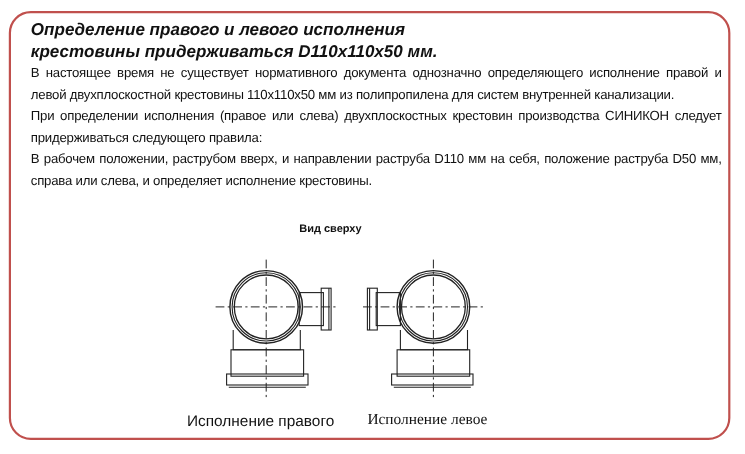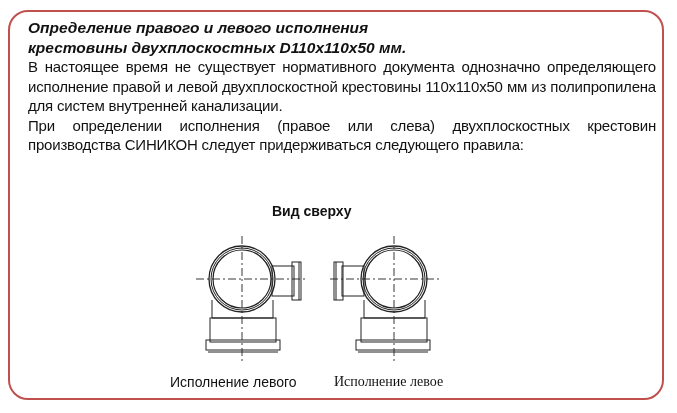--- a/index.html
+++ b/index.html
@@ -2,37 +2,38 @@
 <html><head>
 <meta charset="utf-8">
 <style>
   html, body { margin: 0; padding: 0; background: #ffffff; }
   body { width: 677px; height: 413px; position: relative; overflow: hidden;
          font-family: "Liberation Sans", "DejaVu Sans", sans-serif; color: #111; }
   .frame { position: absolute; left: 8px; top: 10px; width: 656px; height: 390px;
            border: 2px solid #c0504d; border-radius: 20px; box-sizing: border-box; }
   .text-block { position: absolute; left: 28px; top: 18px; width: 628px; }
   .title { font-weight: bold; font-size: 15.5px; line-height: 19.5px; margin: 0; font-style: italic; }
-  .para { font-size: 15px; line-height: 19.6px; margin: 0; text-align: justify; letter-spacing: -0.2px; }
-  .figure-caption { position: absolute; left: 272px; top: 203px; font-weight: bold; font-size: 14px; }
+  .para { font-size: 12px; line-height: 19.6px; margin: 0; text-align: justify; letter-spacing: -0.2px; }
+  .figure-caption { position: absolute; left: 272px; top: 203px; font-weight: bold; font-size: 10px; }
   .label { position: absolute; top: 374px; font-size: 14px; }
   .label-right { left: 170px; }
   .label-left { left: 334px; font-family: Liberation Serif, serif; }
   svg.drawing { position: absolute; left: 0; top: 0; }
 </style>
 </head>
 <body>
 
 <div class="frame"></div>
 
 <div class="text-block">
   <p class="title">Определение правого и левого исполнения</p>
-  <p class="title">крестовины двухплоскостных D110x110x50 мм.</p>
+  <p class="title">крестовины придерживаться D110x110x50 мм.</p>
   <p class="para">В настоящее время не существует нормативного документа однозначно определяющего исполнение правой и левой двухплоскостной крестовины 110x110x50 мм из полипропилена для систем внутренней канализации.</p>
   <p class="para">При определении исполнения (правое или слева) двухплоскостных крестовин производства СИНИКОН следует придерживаться следующего правила:</p>
+  <p class="para">В рабочем положении, раструбом вверх, и направлении раструба D110 мм на себя, положение раструба D50 мм, справа или слева, и определяет исполнение крестовины.</p>
 </div>
 
 <div class="figure-caption">Вид сверху</div>
 
 <svg class="drawing" width="677" height="413" viewBox="0 0 677 413">
   <g fill="none" stroke="#222" stroke-width="1">
 
     <g>
 
       <path d="M212 300 L212 318 L273 318 L273 300"></path>
@@ -62,14 +63,14 @@
       <line x1="336" y1="262" x2="336" y2="300"></line>
       <circle cx="394" cy="279" r="33" stroke-width="1.3"></circle>
       <circle cx="394" cy="279" r="31"></circle>
       <circle cx="394" cy="279" r="29" stroke-width="1.2"></circle>
       <line x1="394" y1="236" x2="394" y2="362" stroke-dasharray="8 3 2 3" stroke-width="0.9"></line>
       <line x1="330" y1="279" x2="440" y2="279" stroke-dasharray="8 3 2 3" stroke-width="0.9"></line>
     </g>
   </g>
 </svg>
 
-<div class="label label-right">Исполнение левого</div>
+<div class="label label-right">Исполнение правого</div>
 <div class="label label-left">Исполнение левое</div>
 
 </body></html>

